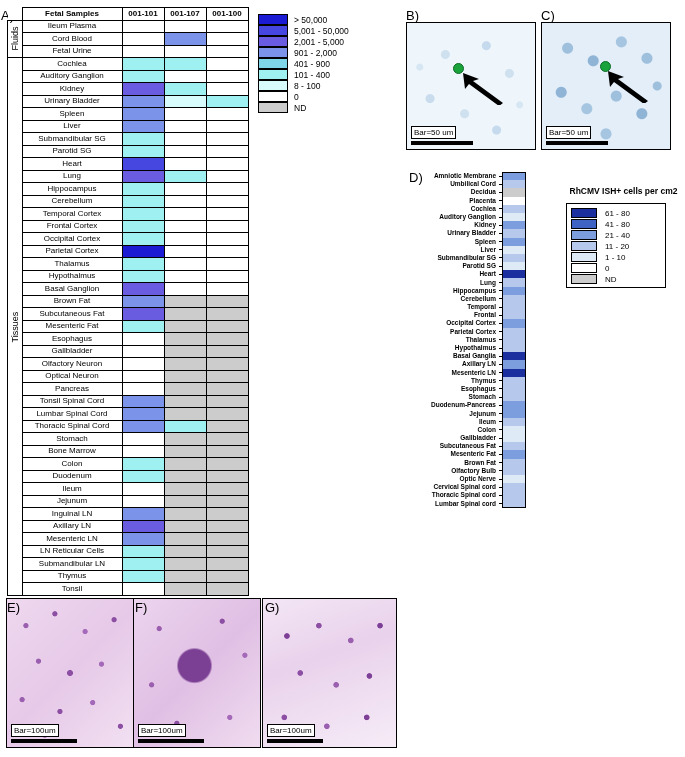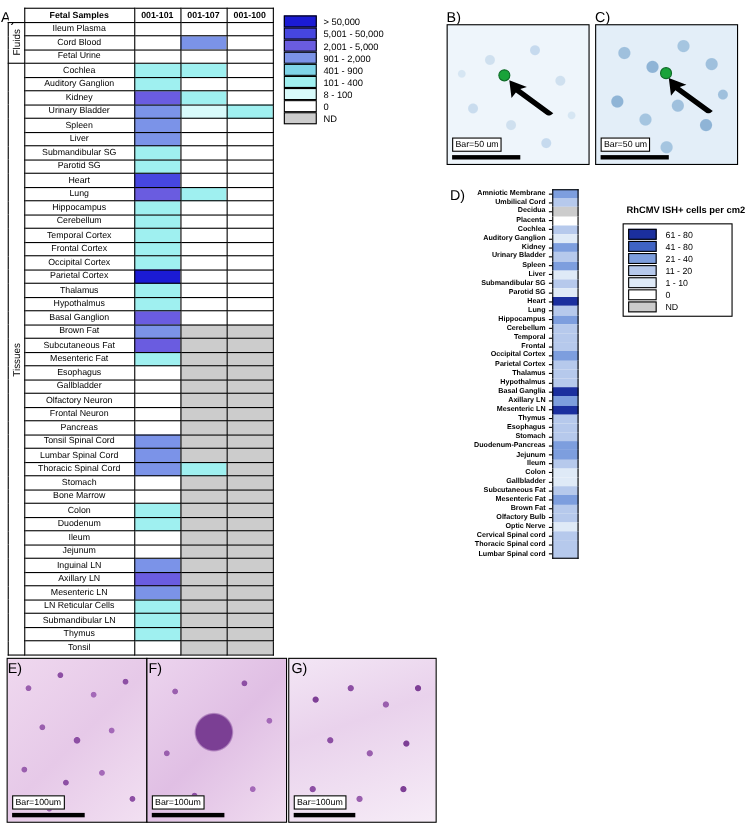--- a/index.html
+++ b/index.html
@@ -276,21 +276,21 @@
           <td class="tcell" style="background: rgb(204, 204, 204);"></td>
           <td class="tcell" style="background: rgb(204, 204, 204);"></td>
         </tr>
         <tr>
           <td class="tname">Olfactory Neuron</td>
           <td class="tcell" style="background: rgb(255, 255, 255);"></td>
           <td class="tcell" style="background: rgb(204, 204, 204);"></td>
           <td class="tcell" style="background: rgb(204, 204, 204);"></td>
         </tr>
         <tr>
-          <td class="tname">Frontal Neuron</td>
+          <td class="tname">Optical Neuron</td>
           <td class="tcell" style="background: rgb(255, 255, 255);"></td>
           <td class="tcell" style="background: rgb(204, 204, 204);"></td>
           <td class="tcell" style="background: rgb(204, 204, 204);"></td>
         </tr>
         <tr>
           <td class="tname">Pancreas</td>
           <td class="tcell" style="background: rgb(255, 255, 255);"></td>
           <td class="tcell" style="background: rgb(204, 204, 204);"></td>
           <td class="tcell" style="background: rgb(204, 204, 204);"></td>
         </tr>

